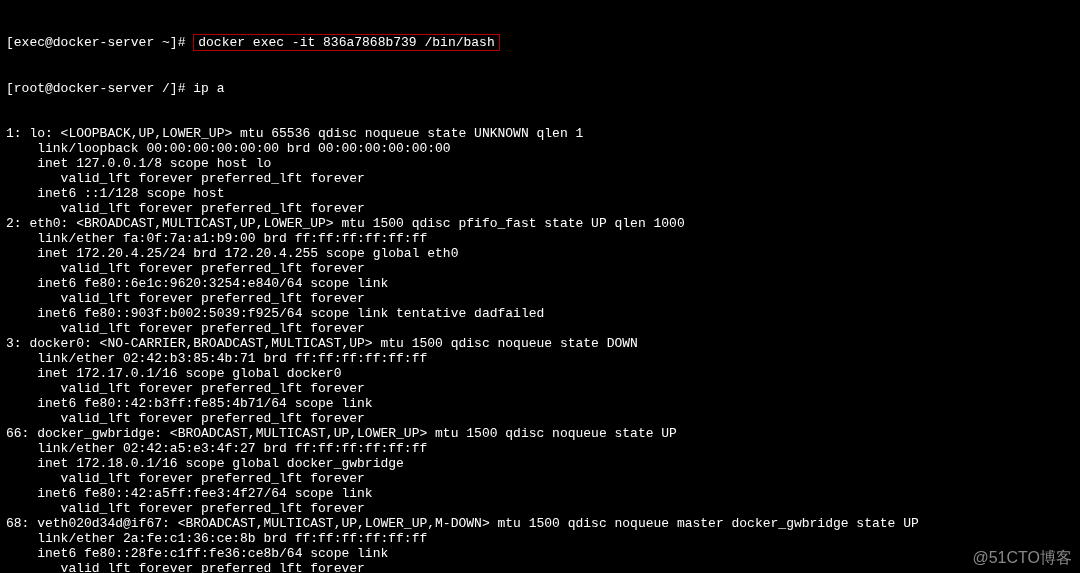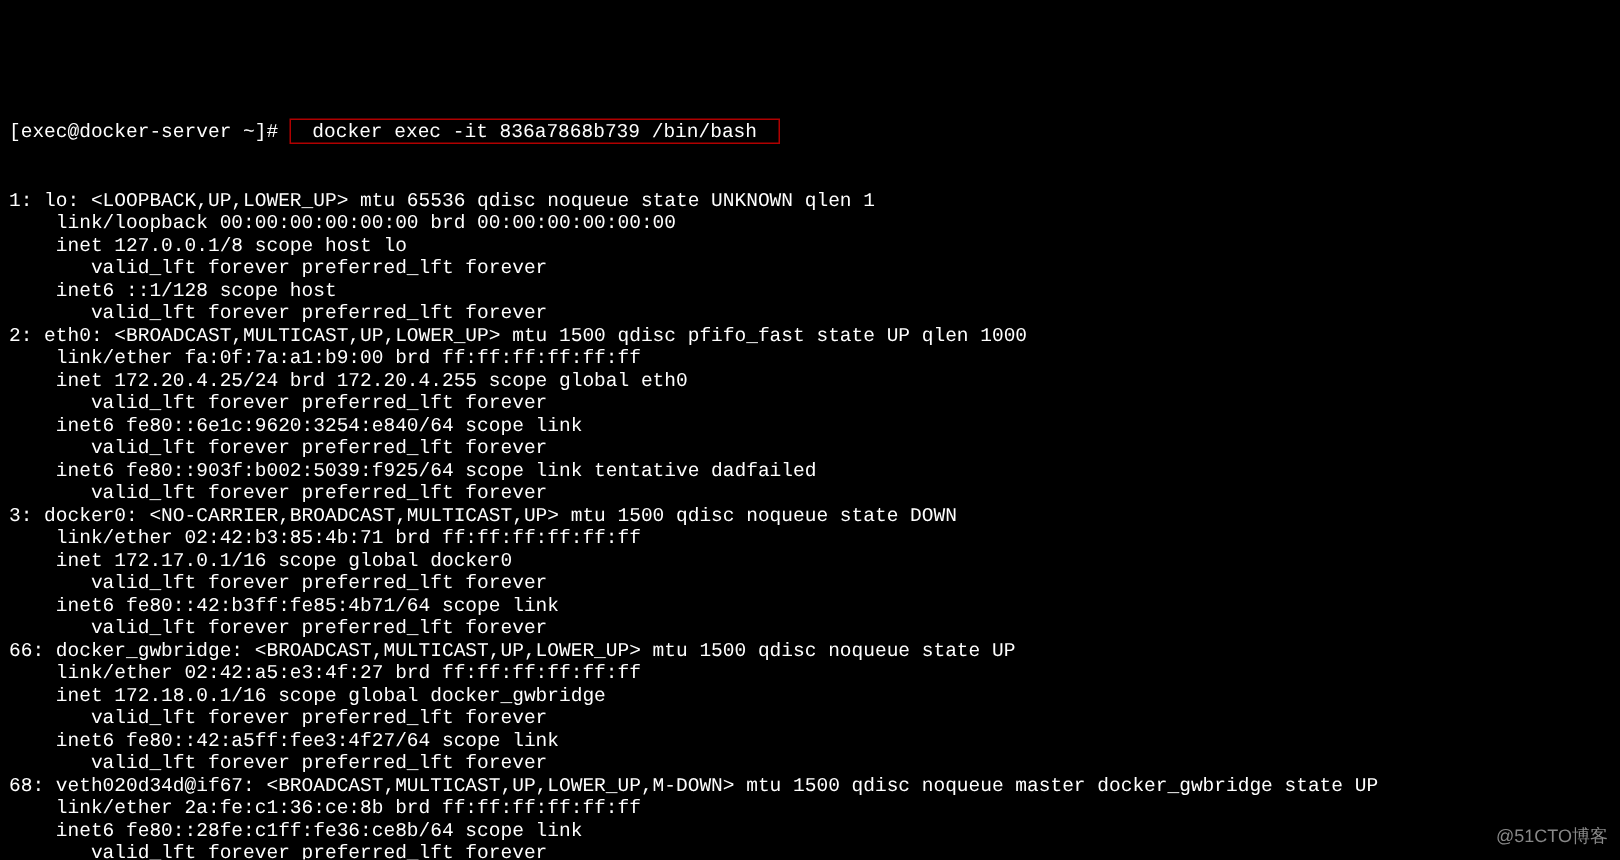--- a/index.html
+++ b/index.html
@@ -14,34 +14,34 @@
     height: 573px;
     overflow: hidden;
   }
   .terminal {
     padding: 4px 6px;
     white-space: pre;
   }
   .line { min-height: 15px; }
   .boxed-cmd {
     border: 1px solid #b00000;
-    padding: 0 14px;
+    padding: 0 4px;
     display: inline-block;
-    margin-top: 45px;
   }
   .watermark {
     position: absolute;
     right: 8px;
     bottom: 8px;
     color: #888;
-    font-size: 12px;
+    font-size: 16px;
     font-family: sans-serif;
   }
 </style>
 </head>
 <body>
 
 <div class="terminal">
   <div class="line"><span>[exec@docker-server ~]# </span><span class="boxed-cmd">docker exec -it 836a7868b739 /bin/bash</span></div>
+  <div class="line"><span>[root@docker-server /]# </span><span>ip a</span></div>
   <div id="output-lines"><div class="line">1: lo: &lt;LOOPBACK,UP,LOWER_UP&gt; mtu 65536 qdisc noqueue state UNKNOWN qlen 1</div><div class="line">    link/loopback 00:00:00:00:00:00 brd 00:00:00:00:00:00</div><div class="line">    inet 127.0.0.1/8 scope host lo</div><div class="line">       valid_lft forever preferred_lft forever</div><div class="line">    inet6 ::1/128 scope host</div><div class="line">       valid_lft forever preferred_lft forever</div><div class="line">2: eth0: &lt;BROADCAST,MULTICAST,UP,LOWER_UP&gt; mtu 1500 qdisc pfifo_fast state UP qlen 1000</div><div class="line">    link/ether fa:0f:7a:a1:b9:00 brd ff:ff:ff:ff:ff:ff</div><div class="line">    inet 172.20.4.25/24 brd 172.20.4.255 scope global eth0</div><div class="line">       valid_lft forever preferred_lft forever</div><div class="line">    inet6 fe80::6e1c:9620:3254:e840/64 scope link</div><div class="line">       valid_lft forever preferred_lft forever</div><div class="line">    inet6 fe80::903f:b002:5039:f925/64 scope link tentative dadfailed</div><div class="line">       valid_lft forever preferred_lft forever</div><div class="line">3: docker0: &lt;NO-CARRIER,BROADCAST,MULTICAST,UP&gt; mtu 1500 qdisc noqueue state DOWN</div><div class="line">    link/ether 02:42:b3:85:4b:71 brd ff:ff:ff:ff:ff:ff</div><div class="line">    inet 172.17.0.1/16 scope global docker0</div><div class="line">       valid_lft forever preferred_lft forever</div><div class="line">    inet6 fe80::42:b3ff:fe85:4b71/64 scope link</div><div class="line">       valid_lft forever preferred_lft forever</div><div class="line">66: docker_gwbridge: &lt;BROADCAST,MULTICAST,UP,LOWER_UP&gt; mtu 1500 qdisc noqueue state UP</div><div class="line">    link/ether 02:42:a5:e3:4f:27 brd ff:ff:ff:ff:ff:ff</div><div class="line">    inet 172.18.0.1/16 scope global docker_gwbridge</div><div class="line">       valid_lft forever preferred_lft forever</div><div class="line">    inet6 fe80::42:a5ff:fee3:4f27/64 scope link</div><div class="line">       valid_lft forever preferred_lft forever</div><div class="line">68: veth020d34d@if67: &lt;BROADCAST,MULTICAST,UP,LOWER_UP,M-DOWN&gt; mtu 1500 qdisc noqueue master docker_gwbridge state UP</div><div class="line">    link/ether 2a:fe:c1:36:ce:8b brd ff:ff:ff:ff:ff:ff</div><div class="line">    inet6 fe80::28fe:c1ff:fe36:ce8b/64 scope link</div><div class="line">       valid_lft forever preferred_lft forever</div></div>
 </div>
 
 <div class="watermark">@51CTO博客</div>
 
 </body></html>

